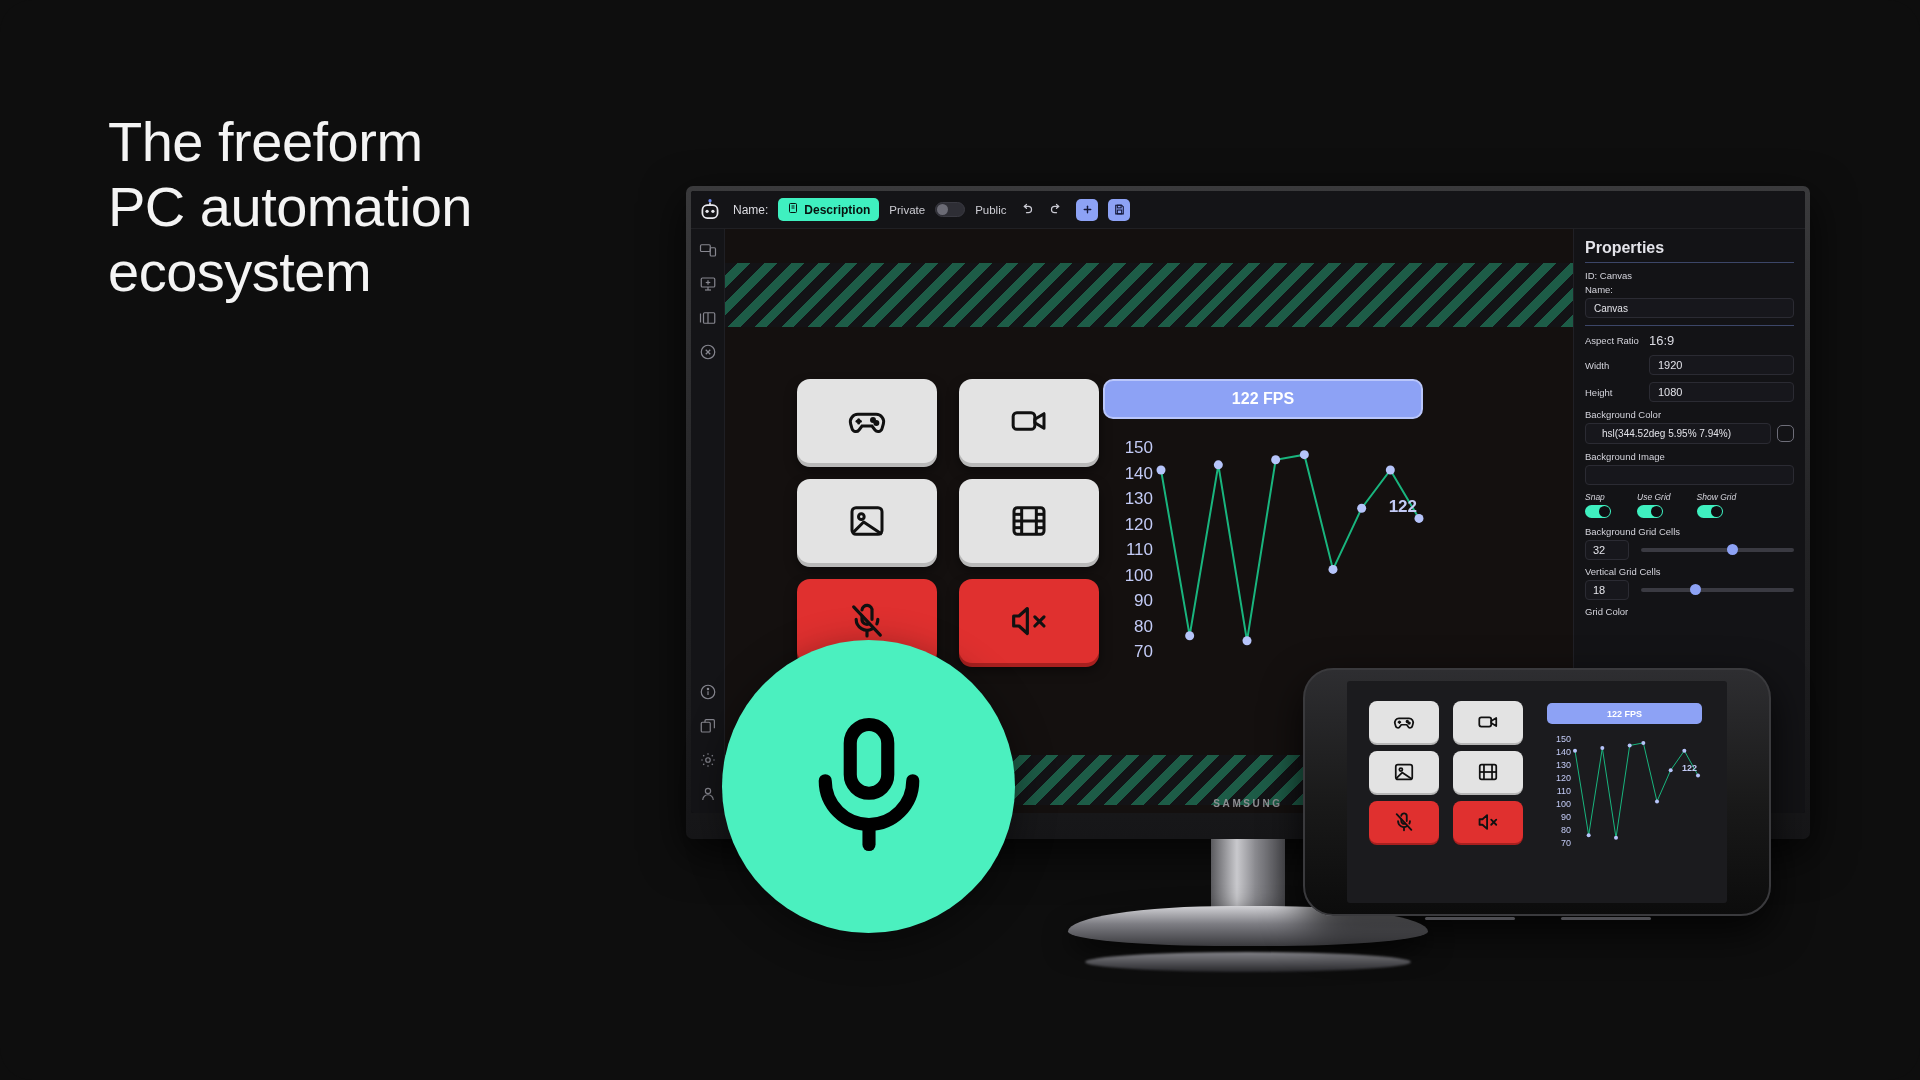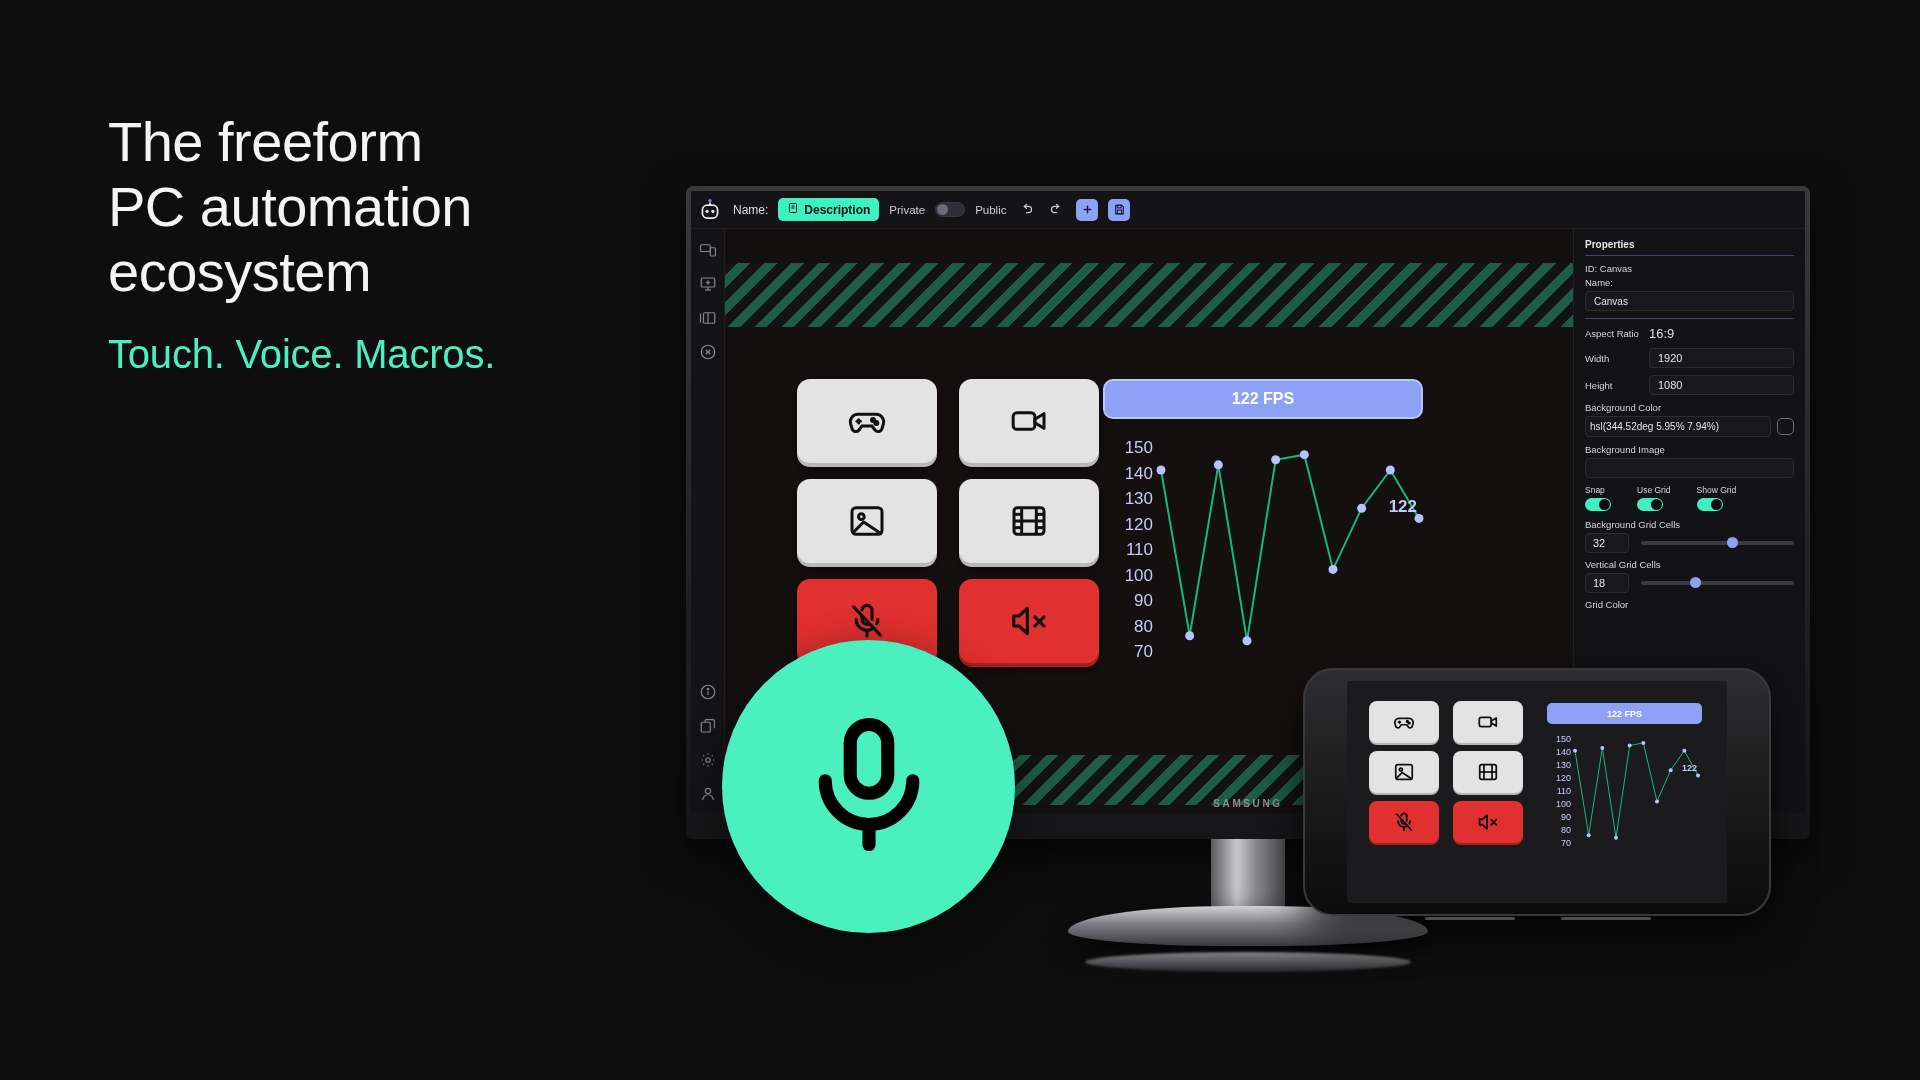--- a/index.html
+++ b/index.html
@@ -136,44 +136,44 @@
   .chartbox { position: absolute; left: 378px; top: 208px; width: 330px; height: 228px; }
   .chartbox svg { width: 100%; height: 100%; overflow: visible; }
   .ytick { fill: #c3cbf6; font-size: 17px; font-family: "Liberation Sans", sans-serif; text-anchor: end; }
   .pt-label { fill: #c3cbf6; font-size: 17px; font-weight: 700; font-family: "Liberation Sans", sans-serif; }
 
   
   .props {
     width: 232px; flex: 0 0 232px; background: #131316;
     border-left: 1px solid #202026; padding: 10px 11px; overflow: hidden; color: #e4e4ea;
   }
-  .props h3 { font-size: 10px; font-weight: 700; }
+  .props h3 { font-size: 16px; font-weight: 700; }
   .hr { height: 1px; background: #3c4668; margin: 5px 0 7px; }
   .p-row { font-size: 9.5px; color: #d4d4dc; margin-bottom: 3px; }
   .p-field {
     height: 20px; background: #17171c; border: 1px solid #2b2b33; border-radius: 4px;
     display: flex; align-items: center; padding: 0 8px; font-size: 10px; color: #e2e2e8;
     margin-bottom: 7px;
   }
   .p-pair { display: flex; align-items: center; gap: 8px; margin-bottom: 7px; }
   .p-pair .lbl { width: 56px; font-size: 9.5px; color: #d4d4dc; flex: 0 0 56px; }
   .p-pair .val { font-size: 13px; color: #dcdce4; }
   .p-pair .fld {
     flex: 1 1 auto; height: 20px; background: #17171c; border: 1px solid #2b2b33;
     border-radius: 4px; display: flex; align-items: center; padding: 0 8px;
     font-size: 11px; color: #e2e2e8;
   }
   .color-row { display: flex; align-items: center; gap: 6px; margin-bottom: 7px; }
   .color-row .fld {
     flex: 1 1 auto; height: 21px; background: #17171c; border: 1px solid #2b2b33;
-    border-radius: 4px; display: flex; align-items: center; padding: 0 4px;
+    border-radius: 4px; display: flex; align-items: center; padding: 0 16px;
     font-size: 10px; color: #e2e2e8;
   }
   .swatch { width: 17px; height: 17px; border-radius: 5px; border: 1px solid #6d6d78; background: #131316; }
-  .toggles { display: flex; gap: 26px; margin: 2px 0 8px; }
+  .toggles { display: flex; gap: 26px; margin: 2px 0 8px; font-style: italic; }
   .tg .tlbl { font-size: 8.5px; color: #d4d4dc; margin-bottom: 3px; }
   .tg .sw {
     width: 26px; height: 13px; border-radius: 8px; background: #3ff0c0; position: relative;
   }
   .tg .sw i { position: absolute; right: 1px; top: 1px; width: 11px; height: 11px; border-radius: 50%; background: #0e0e12; }
   .slider-row { display: flex; align-items: center; gap: 12px; margin-bottom: 6px; }
   .slider-row .num {
     width: 44px; flex: 0 0 44px; height: 20px; background: #17171c; border: 1px solid #2b2b33;
     border-radius: 4px; display: flex; align-items: center; padding: 0 7px; font-size: 11px; color: #e4e4ea;
   }
@@ -212,21 +212,20 @@
   #mic svg { width: 150px; height: 150px; }
 </style>
 </head>
 <body>
 
 <div id="stage">
 
   <div class="headline">The freeform
 PC automation
 ecosystem</div>
-  <div class="subhead">Touch. Voice. Macros.</div>
 
   <div id="tv">
     <div class="tv-bezel">
       <div class="tv-screen">
 
         <div class="app">
 
           <div class="app-top">
             <span class="logo-bot">
               <svg viewBox="0 0 24 24" fill="none" stroke="#e8e8ee" stroke-width="1.6">

